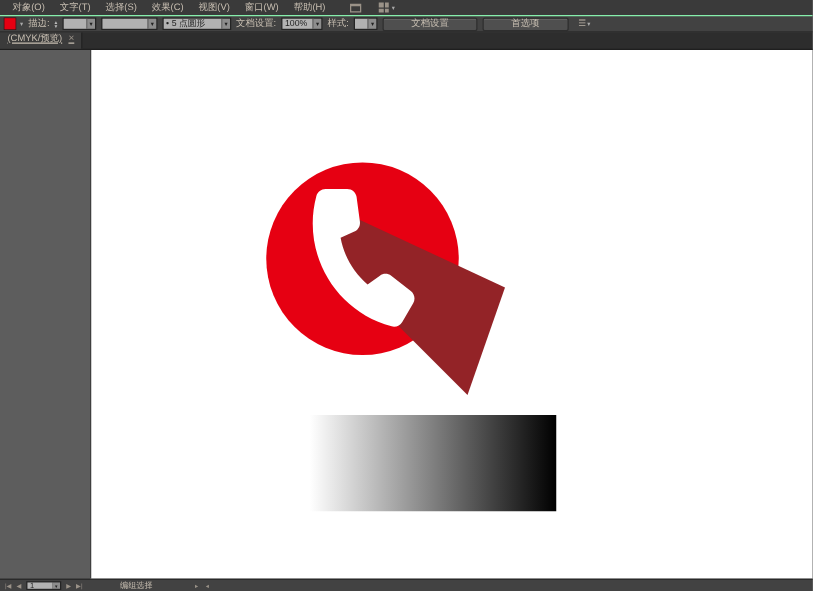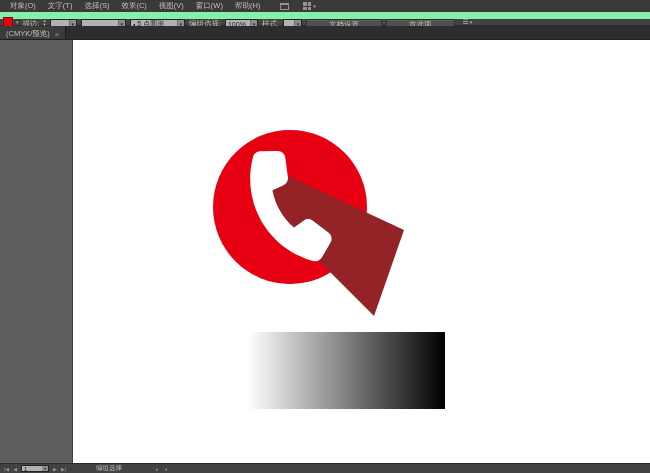--- a/index.html
+++ b/index.html
@@ -13,41 +13,41 @@
   .mi { padding:10px 6px; cursor:default; }
   .mbar-icon { display:inline-flex; align-items:center; margin-left:14px; color:#b9b1a5; }
   .win-ic { width:9px; height:7px; border:1px solid #9a9288; border-top:2px solid #9a9288; }
   .grid-ic { width:8px; height:8px; display:grid; grid-template-columns:1fr 1fr;
     grid-template-rows:1fr 1fr; gap:1px; }
   .grid-ic span { background:#9a9288; }
   .dd { font-size:5px; color:#aaa; margin-left:2px; }
 
   
   #control-bar { position:absolute; left:0; top:12px; width:650px; height:14px;
-    background:#424242; border-top:7px solid #86efac; border-bottom:1px solid #2b2b2b;
-    display:flex; padding-left:3px; gap:4px;
+    background:#424242; border-top:1px solid #86efac; border-bottom:1px solid #2b2b2b;
+    display:flex; align-items:center; padding-left:3px; gap:4px;
     font-size:7.5px; color:#c8bfb2; white-space:nowrap; }
   .swatch-wrap { display:flex; align-items:center; gap:1px; }
   .stepper { display:flex; flex-direction:column; line-height:3.5px; font-size:4.5px; color:#bbb; }
   .field { display:flex; height:10px; border:1px solid #242424; }
   .field .box { background:#b2b2b2; color:#1e1e1e; font-size:7px; display:flex;
     align-items:center; padding:0 2px; overflow:hidden; }
   .field .arr { background:#8d8d8d; width:7px; display:flex; align-items:center;
     justify-content:center; font-size:5px; color:#222; border-left:1px solid #6e6e6e; }
   .btn { background:#4f4f4f; border:1px solid #2e2e2e; box-shadow:inset 0 1px 0 #616161;
     border-radius:2px; color:#c8bfb2; font-size:7.5px; padding:0 22px; height:11px;
     display:flex; align-items:center; }
   .list-ic { font-size:7px; color:#b9b1a5; letter-spacing:-1px; }
 
   
   #tab-bar { position:absolute; left:0; top:26px; width:650px; height:14px;
     background:#2d2d2d; border-bottom:1px solid #1f1f1f; display:flex; }
   .doc-tab { height:100%; background:#3b3b3b; border-right:1px solid #1f1f1f;
-    display:flex; align-items:flex-end; gap:5px; padding:0 6px;
-    font-size:7.5px; color:#c8bfb2; }
+    display:flex; align-items:flex-start; gap:5px; padding:0 6px;
+    font-size:7.5px; color:#c8bfb2;text-decoration:underline; }
   .doc-tab .close { font-size:8px; color:#9a9288; }
 
   
   #canvas { position:absolute; left:0; top:40px; width:650px; height:423px;
     background:#5d5d5d; }
   #artboard { position:absolute; left:72px; top:0; right:0; bottom:0;
     background:#ffffff; border-left:1px solid #3f3f3f; }
   #artwork { position:absolute; left:0; top:0; }
 
   
@@ -112,21 +112,21 @@
   </span>
 
   <span class="field">
     <span class="box" style="width:46px">
       <span style="margin-right:2px">•</span>
       <span>5 点圆形</span>
     </span>
       <span class="arr">▾</span>
   </span>
 
-  <span>编组选择:</span>
+  <span>文档设置:</span>
   <span class="field">
     <span class="box" style="width:24px">100%</span>
       <span class="arr">▾</span>
   </span>
 
   <span>样式:</span>
   <span class="field">
     <span class="box" style="width:10px"></span>
       <span class="arr">▾</span>
   </span>

